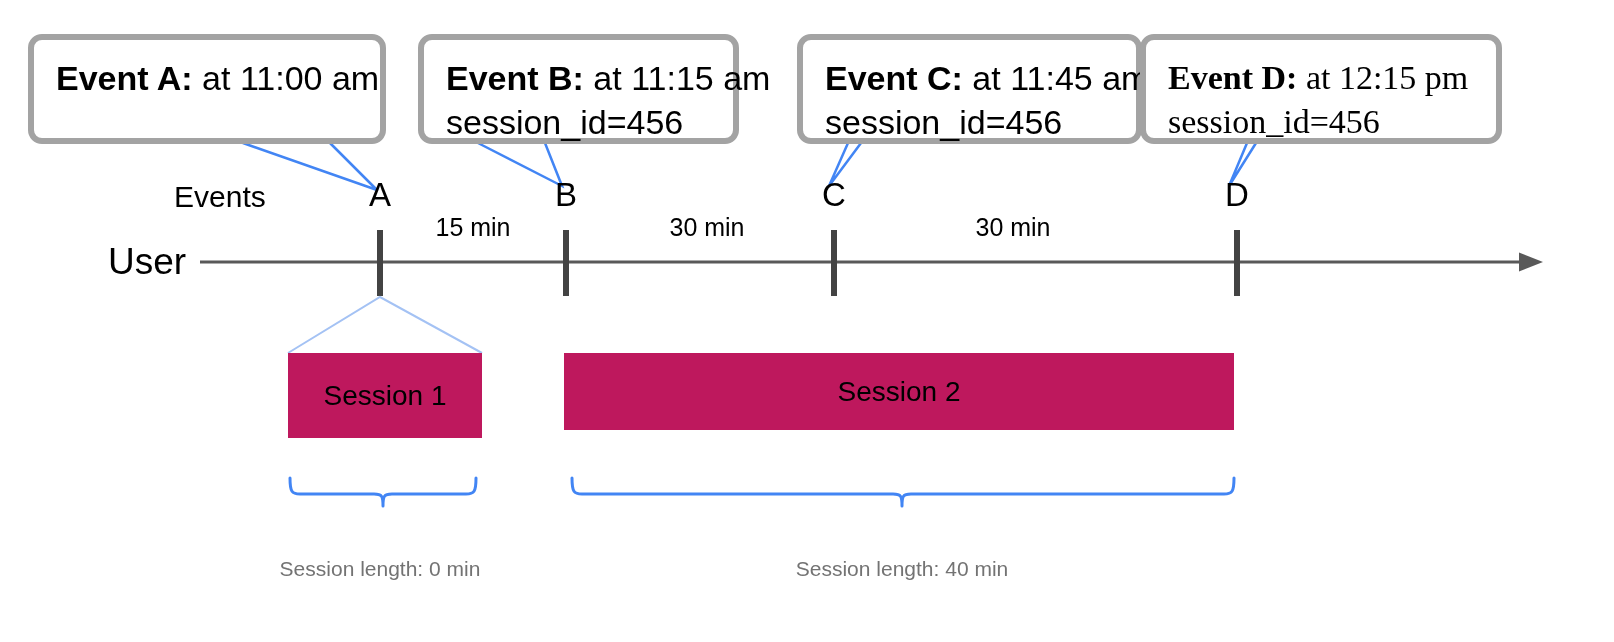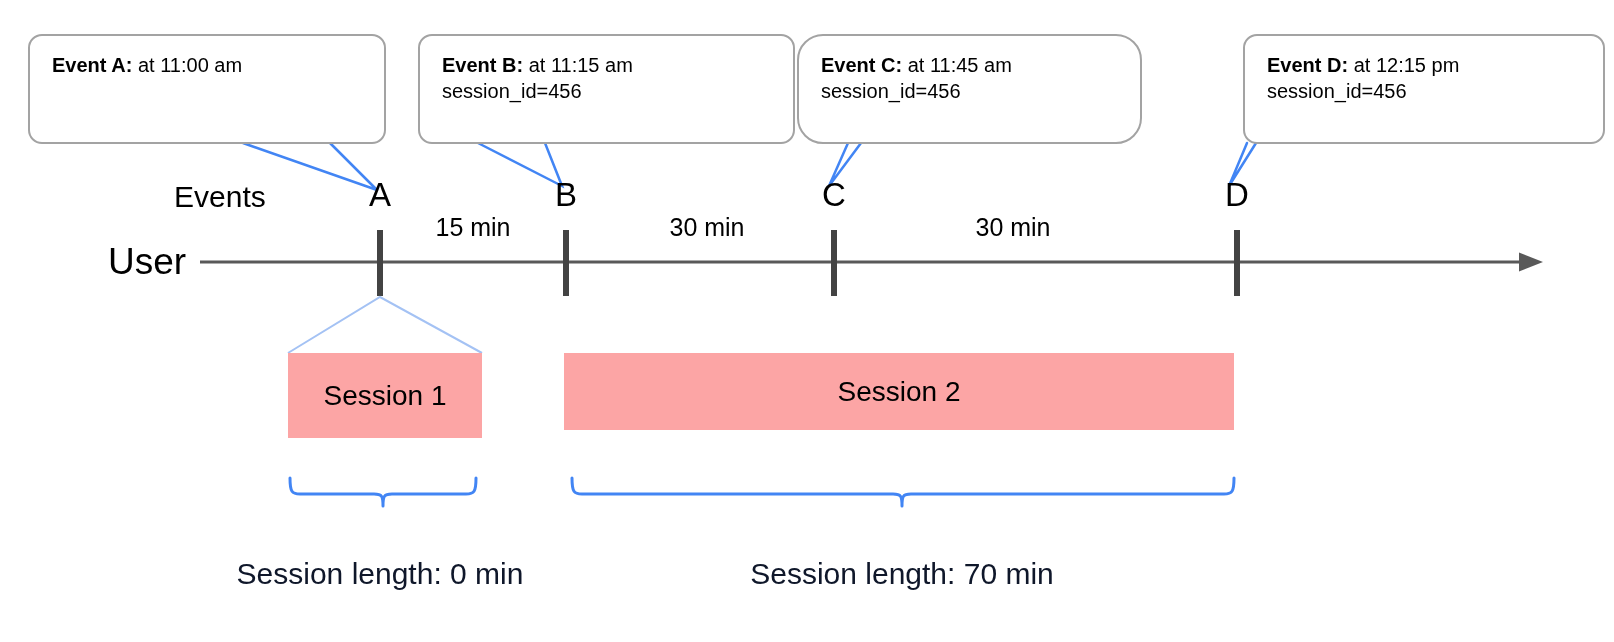--- a/index.html
+++ b/index.html
@@ -24,25 +24,25 @@
     top: 0;
     width: 1614px;
     height: 642px;
     pointer-events: none;
   }
 
   
   .callout {
     position: absolute;
     box-sizing: border-box;
-    border: 2px solid #a3a3a3;
+    border: 6px solid #a3a3a3;
     border-radius: 14px;
     background: #ffffff;
     padding: 16px 20px 2px 22px;
-    font-size: 20px;
+    font-size: 34px;
     line-height: 1.30;
     color: #000000;
     white-space: nowrap;
     z-index: 3;
   }
   .callout .line1 { display: block; }
   .callout .line2 { display: block; }
   .callout .ev-label { font-weight: bold; }
 
   
@@ -67,34 +67,34 @@
   .gap-label {
     position: absolute;
     font-size: 25px;
     color: #000000;
     transform: translateX(-50%);
   }
 
   
   .session-box {
     position: absolute;
-    background: #fca5a5;
+    background: #be185d;
     display: flex;
     align-items: center;
     justify-content: center;
     font-size: 28px;
     color: #000000;
     z-index: 2;
   }
 
   
   .session-length {
     position: absolute;
-    font-size: 30px;
-    color: #0f172a;
+    font-size: 21px;
+    color: #737373;
     text-align: center;
     transform: translateX(-50%);
     white-space: nowrap;
   }
 </style>
 </head>
 <body>
 
 <div id="canvas">
 
@@ -139,35 +139,35 @@
              L 1224 494
              C 1232 494, 1234 492, 1234 478" fill="none" stroke="#4285F4" stroke-width="3" stroke-linecap="round" stroke-linejoin="round"></path>
   </svg>
 
   <div class="callout" style="left:28px; top:34px; width:358px; height:110px;">
     <span class="line1">
       <span class="ev-label">Event A:</span><span> at 11:00 am</span>
     </span>
   </div>
 
-  <div class="callout" style="left:418px; top:34px; width:377px; height:110px;">
+  <div class="callout" style="left:418px; top:34px; width:321px; height:110px;">
     <span class="line1">
       <span class="ev-label">Event B:</span><span> at 11:15 am</span>
     </span>
     <span class="line2">session_id=456</span>
   </div>
 
-  <div class="callout" style="left:797px; top:34px; width:345px; height:110px;border-radius:26px;">
+  <div class="callout" style="left:797px; top:34px; width:345px; height:110px;">
     <span class="line1">
       <span class="ev-label">Event C:</span><span> at 11:45 am</span>
     </span>
     <span class="line2">session_id=456</span>
   </div>
 
-  <div class="callout" style="left:1243px; top:34px; width:362px; height:110px;">
+  <div class="callout" style="left:1140px; top:34px; width:362px; height:110px;font-family:Liberation Serif, serif;">
     <span class="line1">
       <span class="ev-label">Event D:</span><span> at 12:15 pm</span>
     </span>
     <span class="line2">session_id=456</span>
   </div>
 
   <div class="user-label" style="left:96px; top:241px;margin-left:12px;">User</div>
 
   <div class="events-label" style="left:174px; top:180px;">Events</div>
 
@@ -182,15 +182,15 @@
 
   <div class="session-box" style="left:288px; top:353px; width:194px; height:85px;">
     <span>Session 1</span>
   </div>
 
   <div class="session-box" style="left:564px; top:353px; width:670px; height:77px;">
     <span>Session 2</span>
   </div>
 
   <div class="session-length" style="left:380px; top:557px;">Session length: 0 min</div>
-  <div class="session-length" style="left:902px; top:557px;">Session length: 70 min</div>
+  <div class="session-length" style="left:902px; top:557px;">Session length: 40 min</div>
 
 </div>
 
 </body></html>

